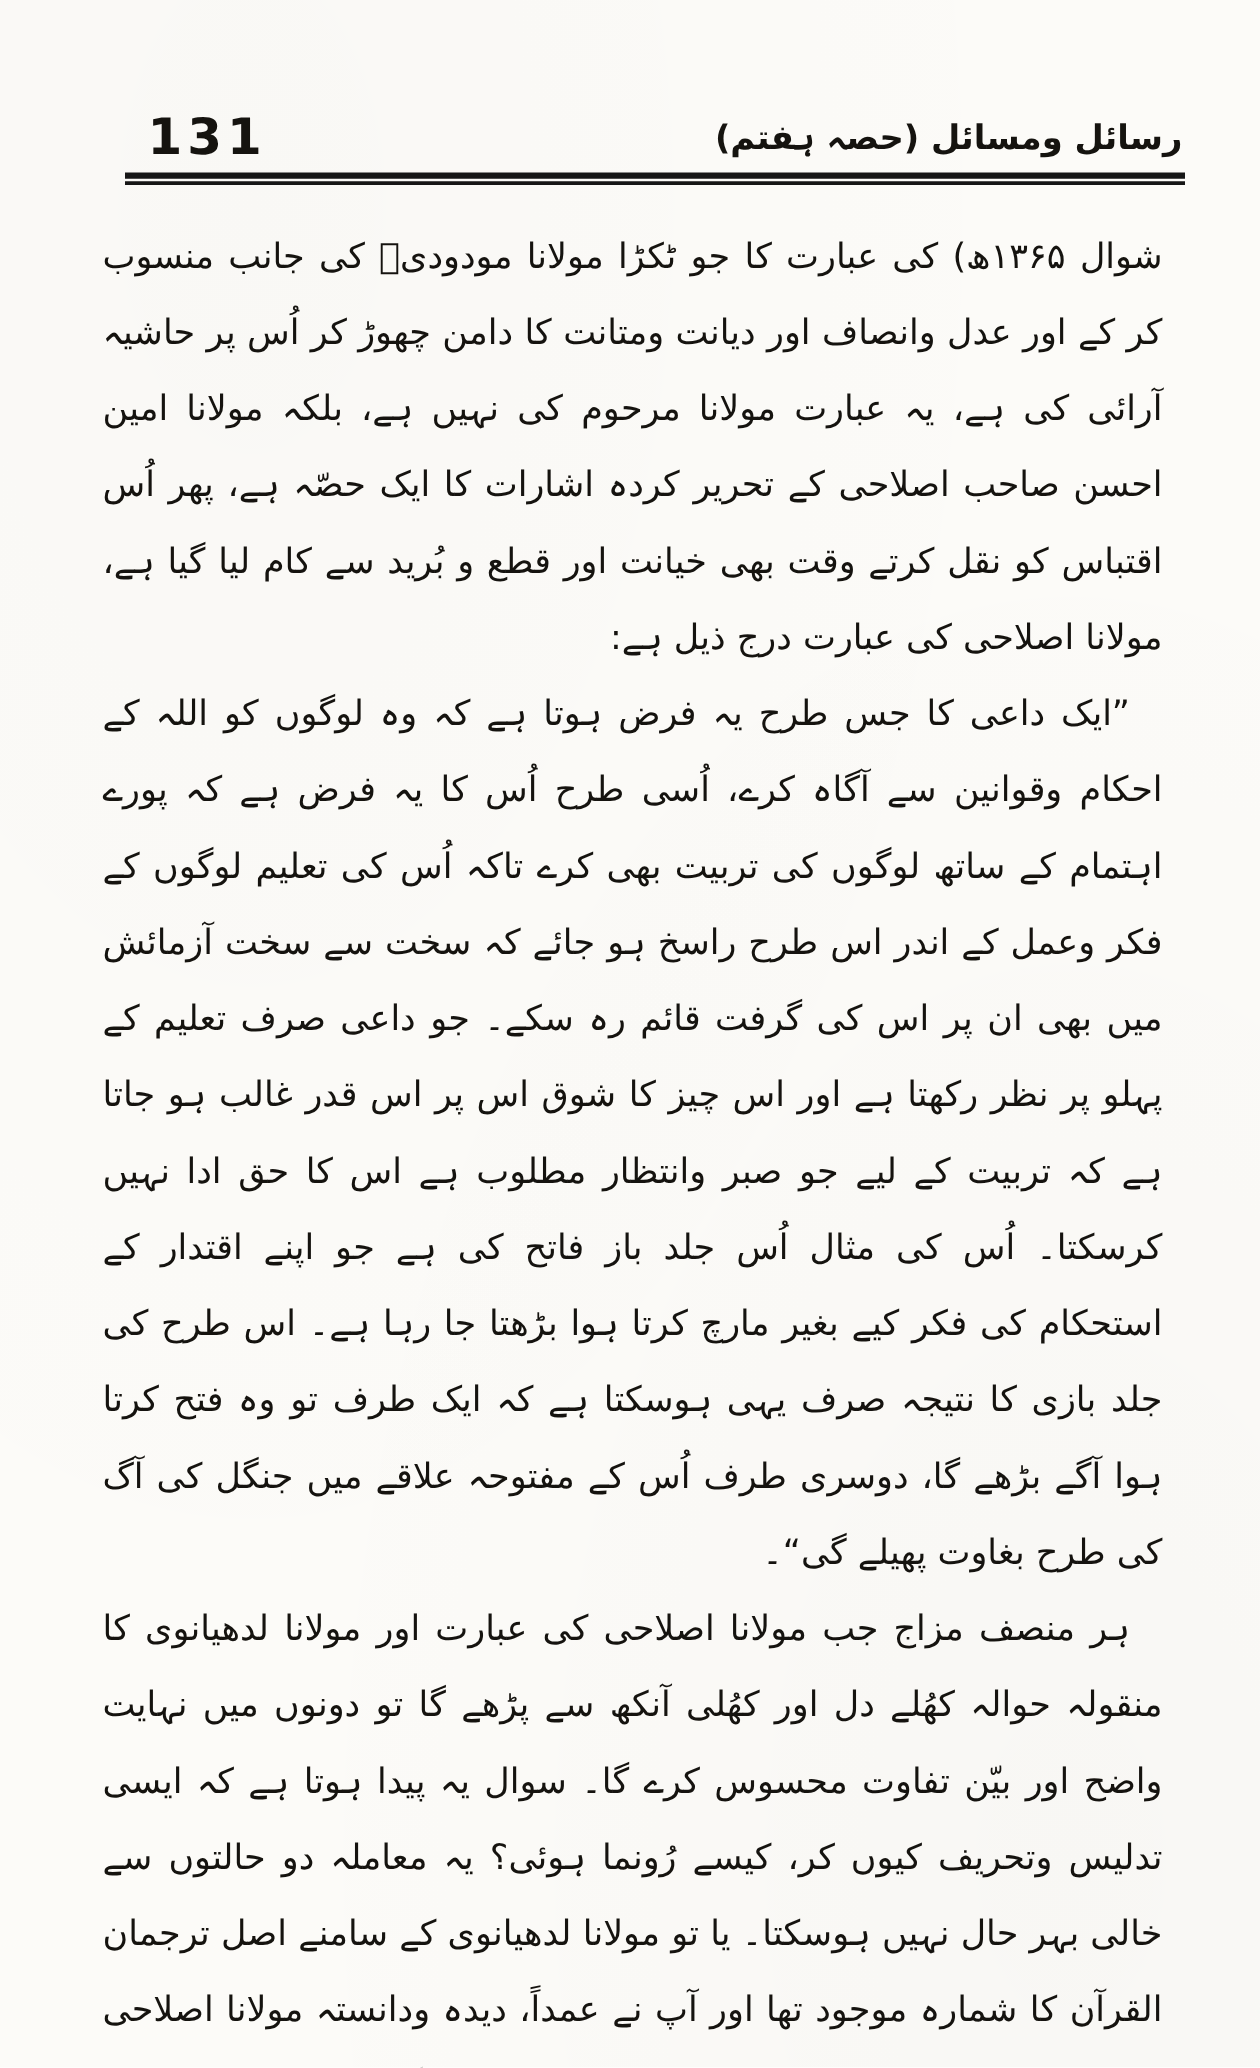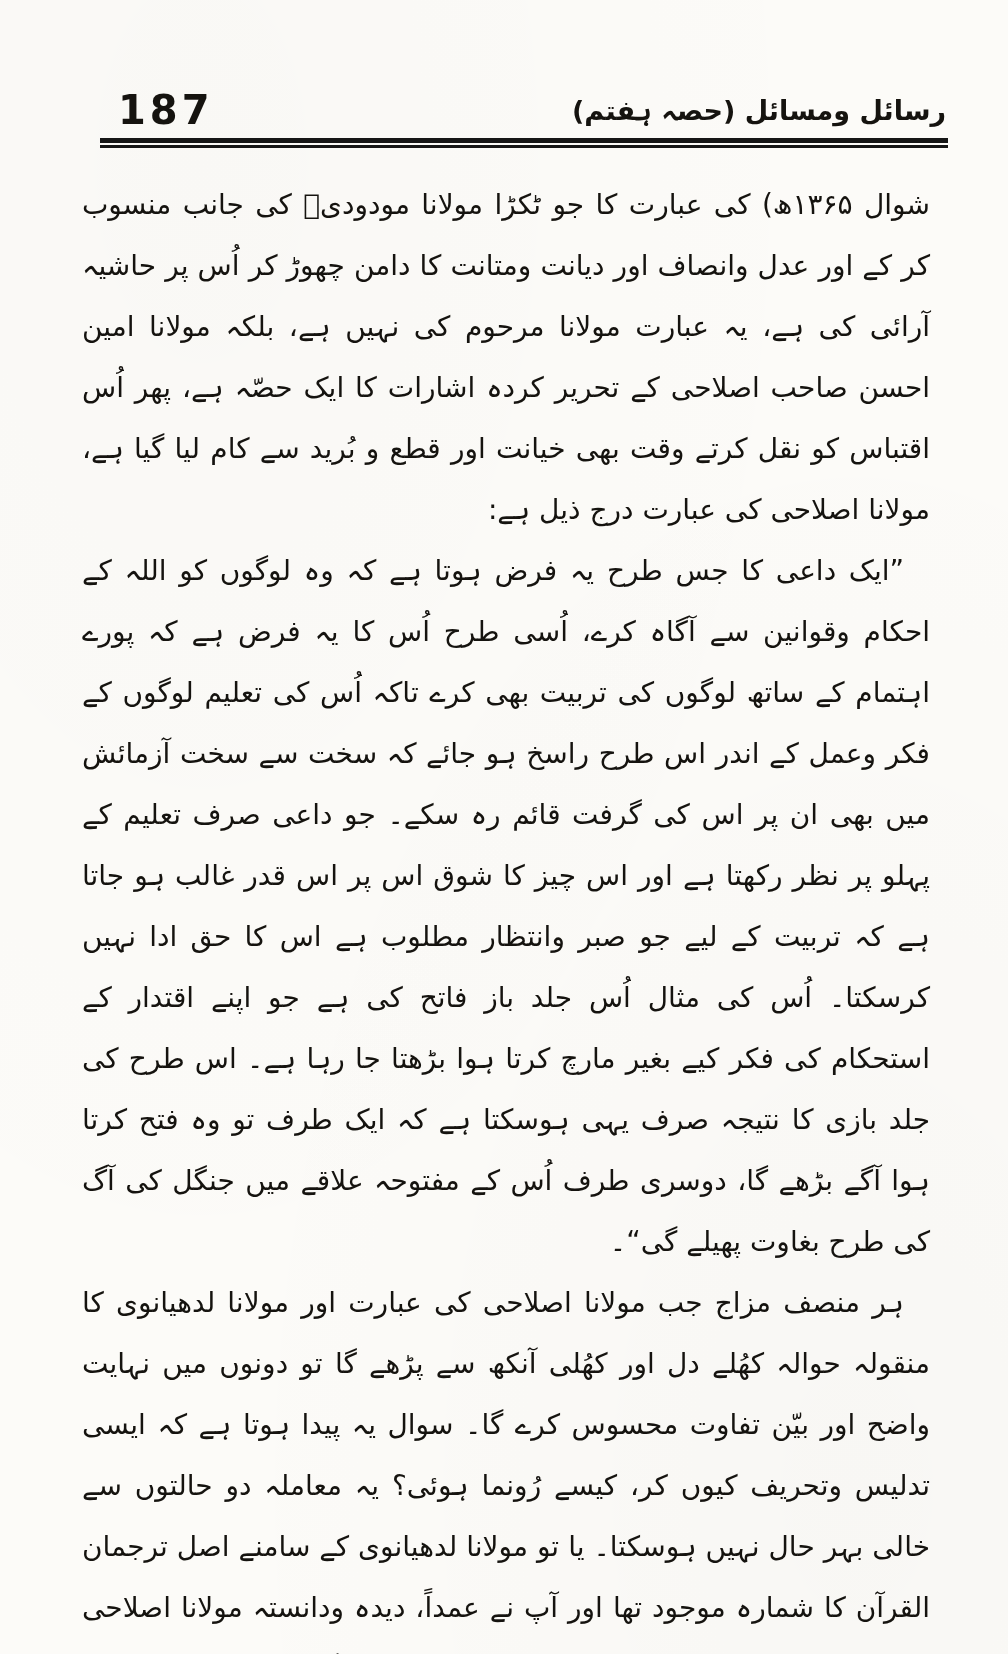--- a/index.html
+++ b/index.html
@@ -73,21 +73,21 @@
   .body-text p.indent {
     text-indent: 26px;
   }
 </style>
 </head>
 <body>
 
 <div class="page">
 
   <div class="header">
-    <div class="page-number">187</div>
+    <div class="page-number">131</div>
     <div class="book-title">رسائل ومسائل (حصہ ہفتم)</div>
   </div>
 
   <div class="double-rule"></div>
 
   <div class="body-text">
     <p>شوال ۱۳۶۵ھ) کی عبارت کا جو ٹکڑا مولانا مودودیؒ کی جانب منسوب کر کے اور عدل وانصاف اور دیانت ومتانت کا دامن چھوڑ کر اُس پر حاشیہ آرائی کی ہے، یہ عبارت مولانا مرحوم کی نہیں ہے، بلکہ مولانا امین احسن صاحب اصلاحی کے تحریر کردہ اشارات کا ایک حصّہ ہے، پھر اُس اقتباس کو نقل کرتے وقت بھی خیانت اور قطع و بُرید سے کام لیا گیا ہے، مولانا اصلاحی کی عبارت درج ذیل ہے:</p>
     <p class="indent">”ایک داعی کا جس طرح یہ فرض ہوتا ہے کہ وہ لوگوں کو اللہ کے احکام وقوانین سے آگاہ کرے، اُسی طرح اُس کا یہ فرض ہے کہ پورے اہتمام کے ساتھ لوگوں کی تربیت بھی کرے تاکہ اُس کی تعلیم لوگوں کے فکر وعمل کے اندر اس طرح راسخ ہو جائے کہ سخت سے سخت آزمائش میں بھی ان پر اس کی گرفت قائم رہ سکے۔ جو داعی صرف تعلیم کے پہلو پر نظر رکھتا ہے اور اس چیز کا شوق اس پر اس قدر غالب ہو جاتا ہے کہ تربیت کے لیے جو صبر وانتظار مطلوب ہے اس کا حق ادا نہیں کرسکتا۔ اُس کی مثال اُس جلد باز فاتح کی ہے جو اپنے اقتدار کے استحکام کی فکر کیے بغیر مارچ کرتا ہوا بڑھتا جا رہا ہے۔ اس طرح کی جلد بازی کا نتیجہ صرف یہی ہوسکتا ہے کہ ایک طرف تو وہ فتح کرتا ہوا آگے بڑھے گا، دوسری طرف اُس کے مفتوحہ علاقے میں جنگل کی آگ کی طرح بغاوت پھیلے گی“۔</p>
     <p class="indent">ہر منصف مزاج جب مولانا اصلاحی کی عبارت اور مولانا لدھیانوی کا منقولہ حوالہ کھُلے دل اور کھُلی آنکھ سے پڑھے گا تو دونوں میں نہایت واضح اور بیّن تفاوت محسوس کرے گا۔ سوال یہ پیدا ہوتا ہے کہ ایسی تدلیس وتحریف کیوں کر، کیسے رُونما ہوئی؟ یہ معاملہ دو حالتوں سے خالی بہر حال نہیں ہوسکتا۔ یا تو مولانا لدھیانوی کے سامنے اصل ترجمان القرآن کا شمارہ موجود تھا اور آپ نے عمداً، دیدہ ودانستہ مولانا اصلاحی کی عبارت کو مولانا مودودیؒ کے سر چپک دیا اور لگے ہاتھوں عبارت میں بھی حسبِ منشا کتر بیونت کا عمل فرما دیا کیونکہ صراطِ مستقیم پر لوگوں کو گامزن کرنے کے لیے اُنھیں مودُودیؒ سے متنفّر ومتوحّش کرنا بہر صورت ناگزیر ہے۔ دوسری صورت اور امکان یہ بھی ہے کہ مولانا محمد یوسف صاحب کے سامنے ترجمان القرآن نہیں تھا اور کسی دوسرے معاندِ مکابر نے مولانا</p>
   </div>

